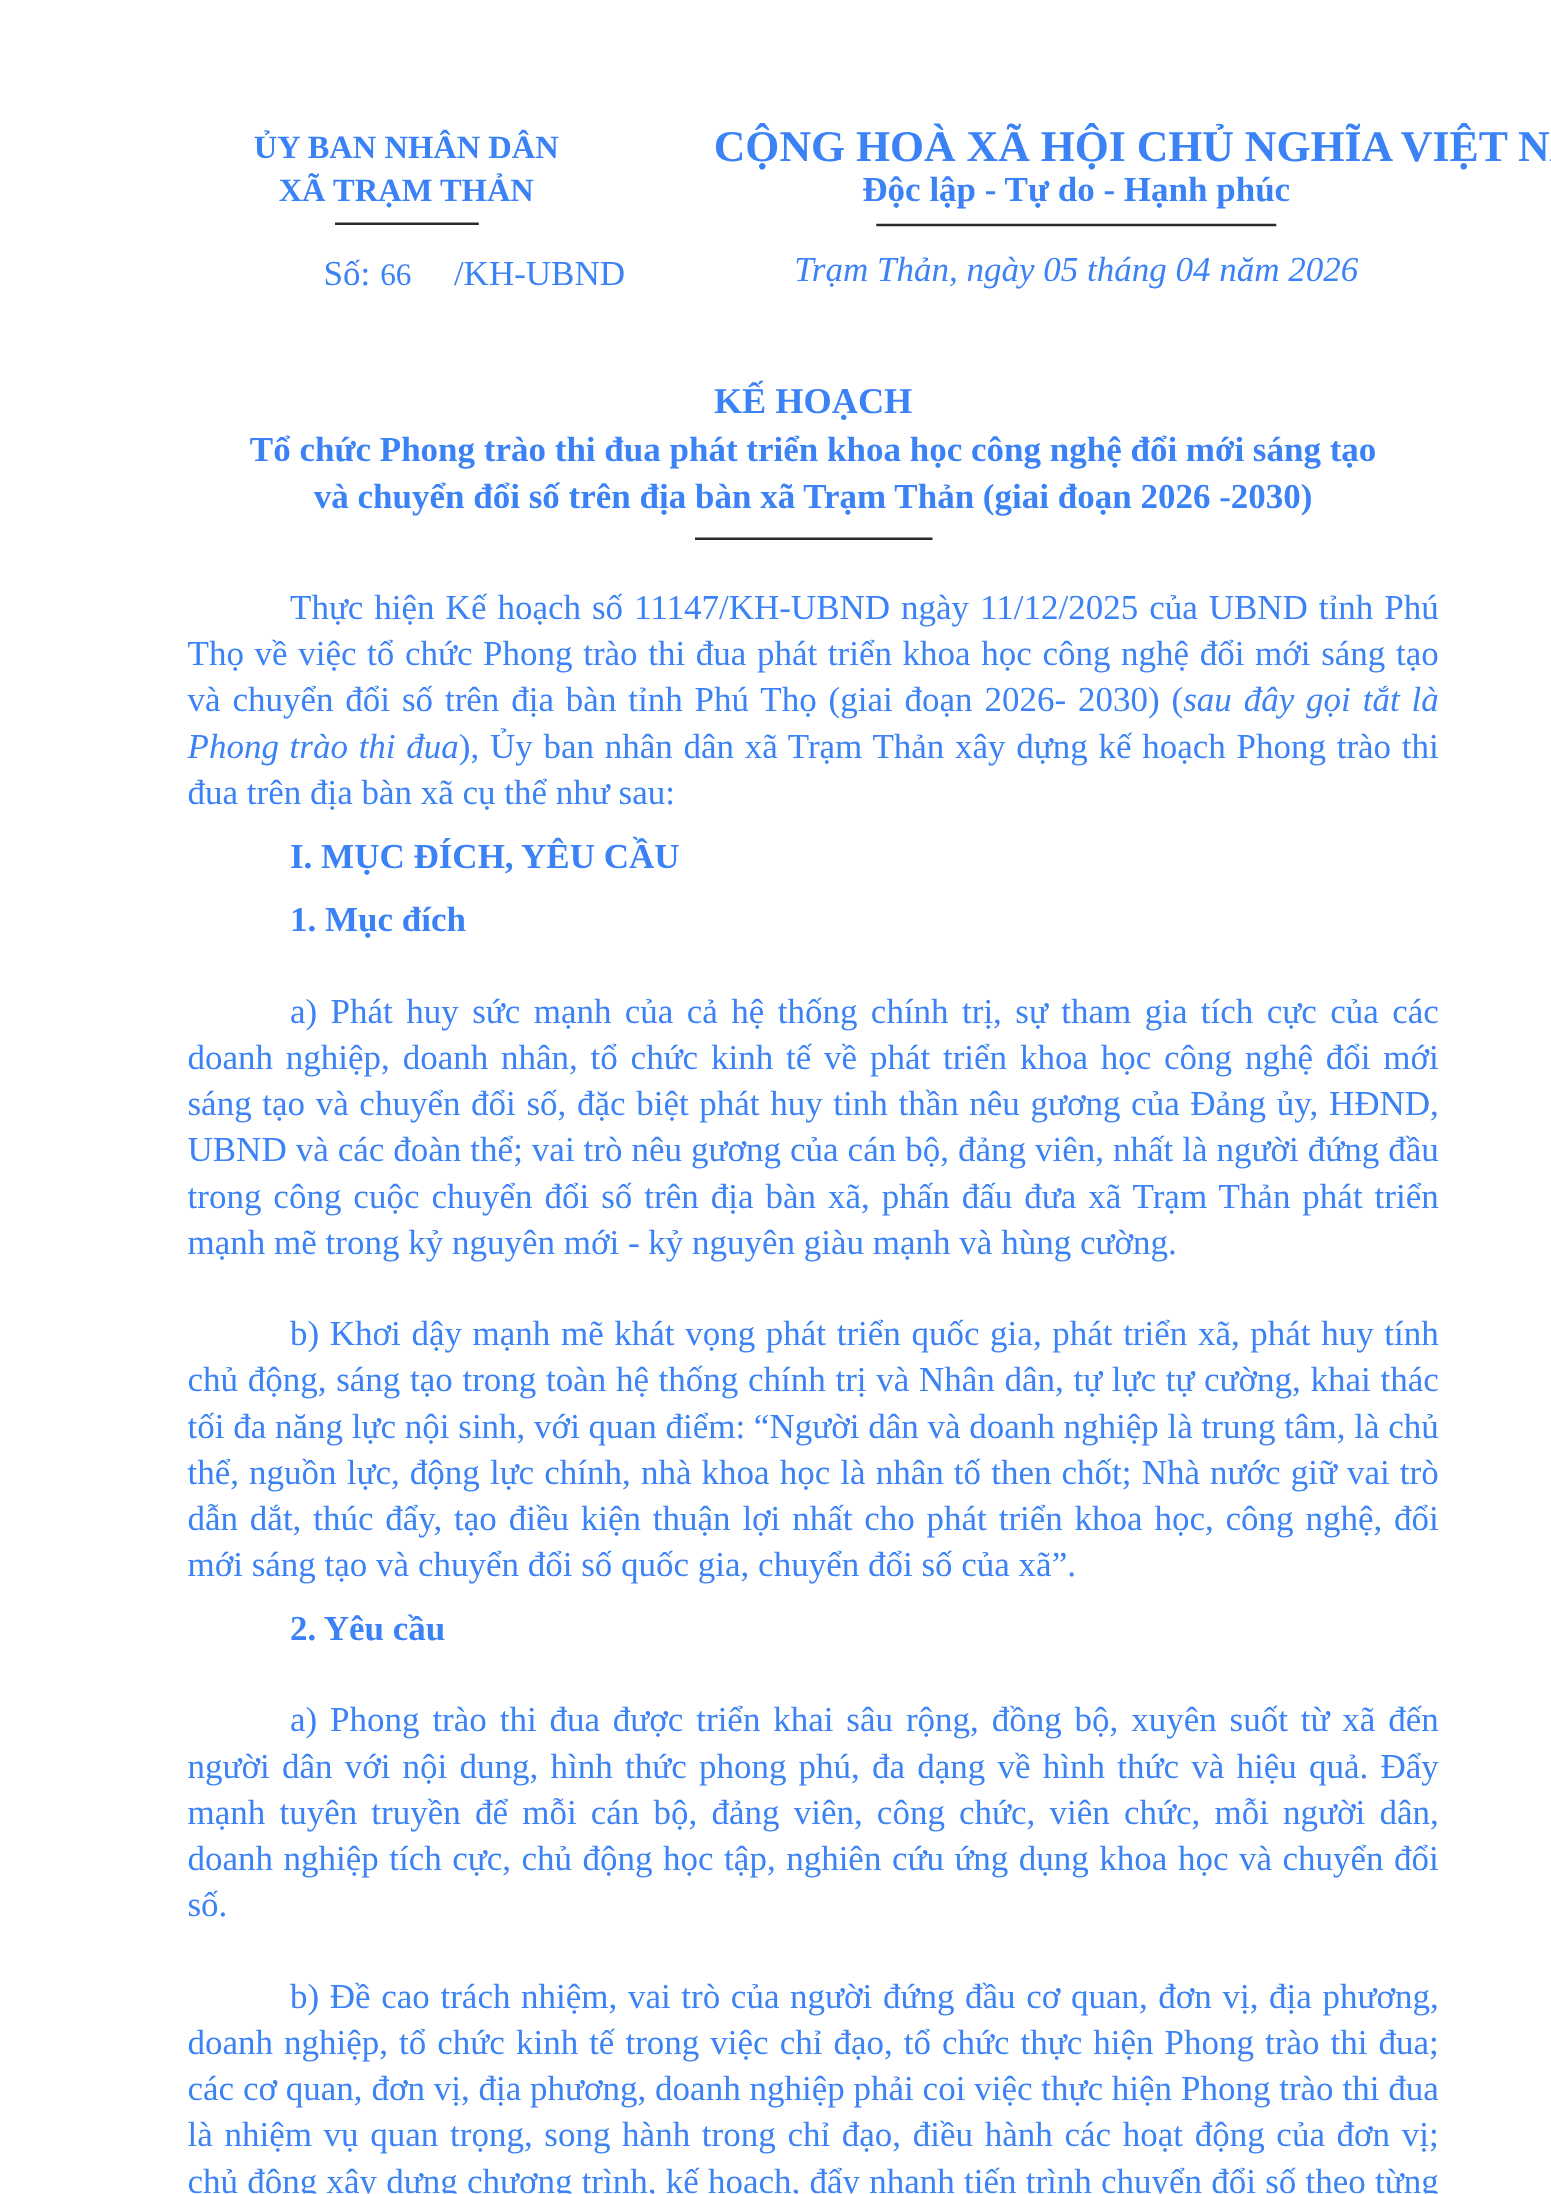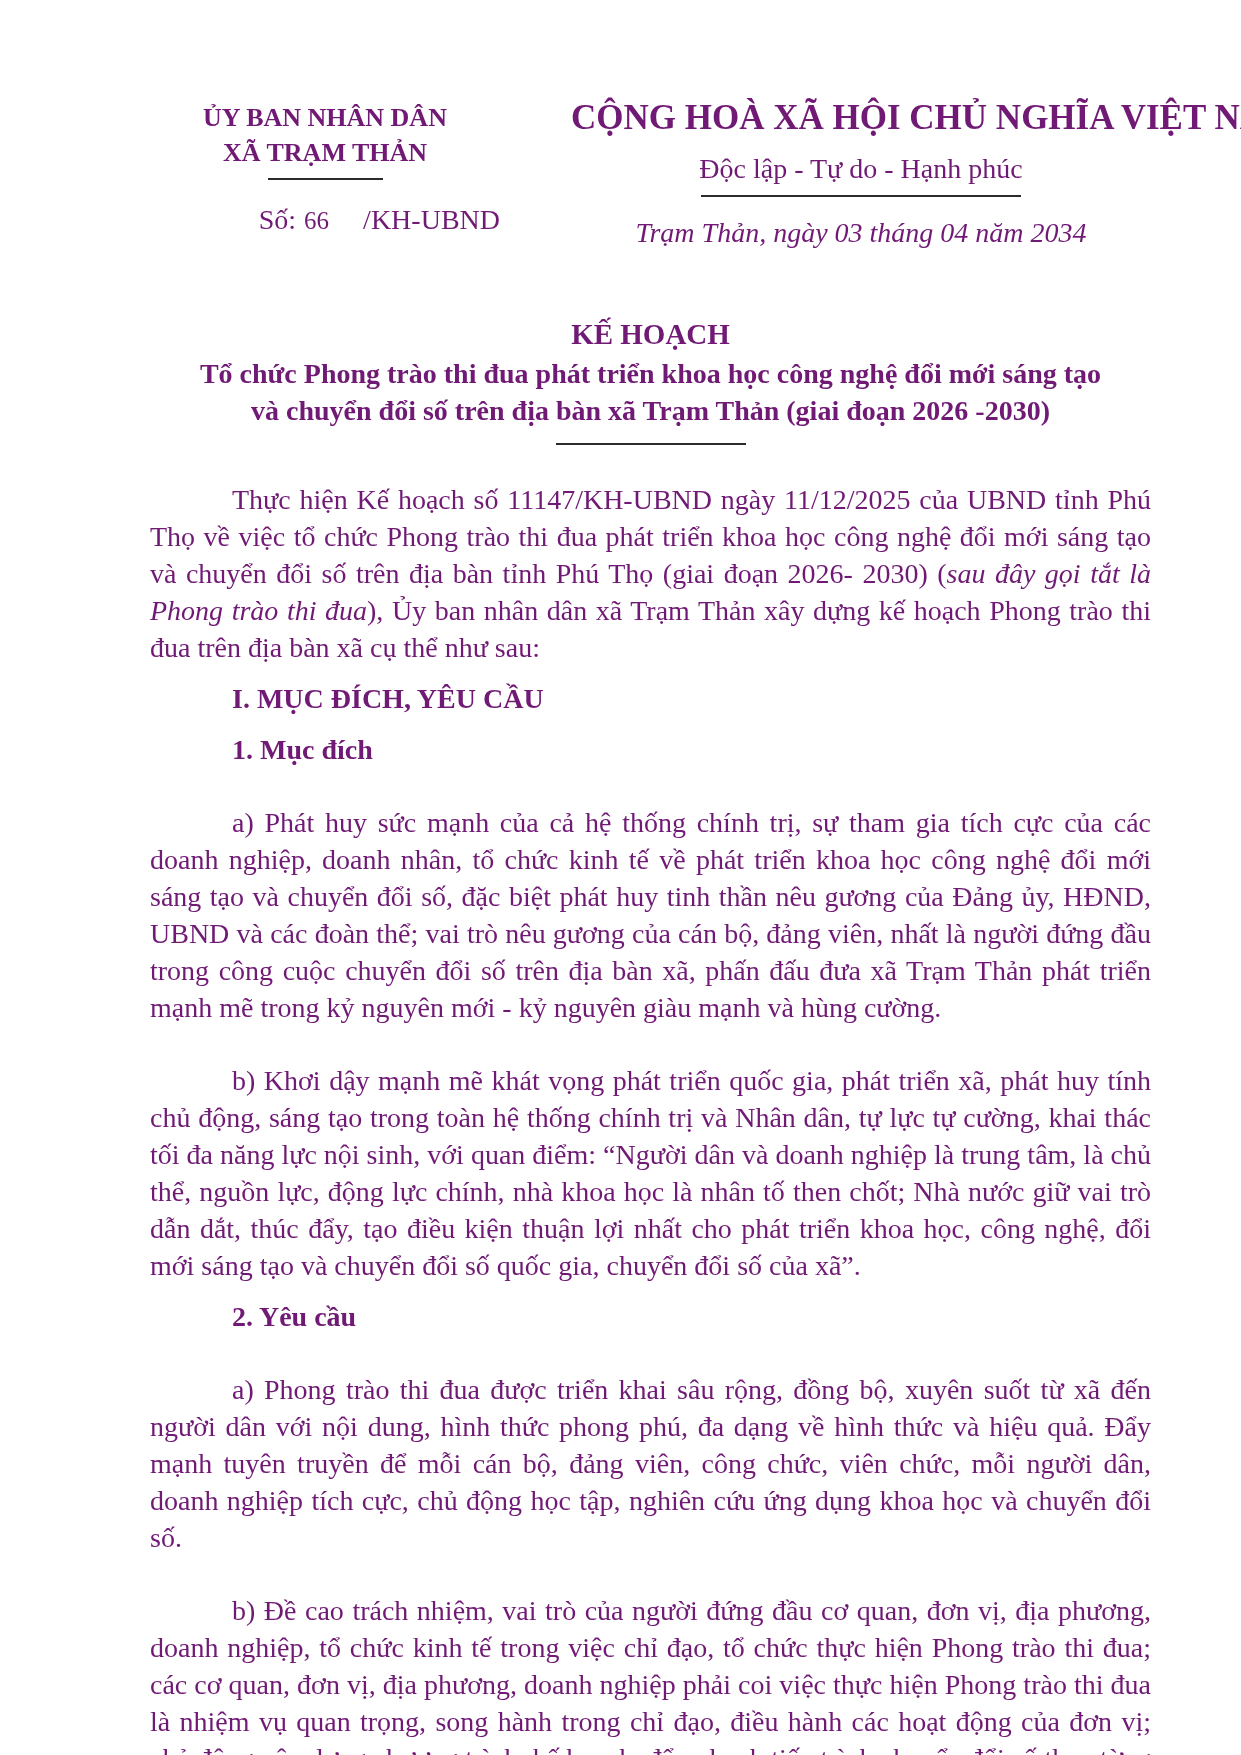--- a/index.html
+++ b/index.html
@@ -3,21 +3,21 @@
 <meta charset="utf-8">
 <style>
   * { margin: 0; padding: 0; box-sizing: border-box; }
   html, body { background: #ffffff; }
   .page {
     position: relative;
     width: 1241px;
     height: 1755px;
     margin: 0 auto;
     background: #ffffff;
-    color: #701a75;
+    color: #3b82f6;
     font-family: "Liberation Serif", "DejaVu Serif", serif;
     padding: 100px 90px 30px 150px;
     overflow: hidden;
   }
 
   
   .header { display: flex; width: 100%; }
   .header-left { width: 350px; text-align: center; flex: 0 0 auto; }
   .header-right { width: 580px; margin-left: auto; text-align: center; flex: 0 0 auto; }
   .org-line1, .org-line2 {
@@ -26,25 +26,24 @@
     line-height: 35px;
     white-space: nowrap;
   }
   .national-line1 {
     font-weight: bold;
     font-size: 35px;
     line-height: 35px;
     white-space: nowrap;
   }
   .national-line2 {
-    font-weight: normal;
+    font-weight: bold;
     font-size: 28px;
     line-height: 36px;
     white-space: nowrap;
-    margin-top: 16px;
   }
   .rule { height: 2px; background: #2b2b2b; border: 0; }
   .rule-left  { width: 115px; margin: 8px auto 0; }
   .rule-right { width: 320px; margin: 8px auto 0; }
   .so-line {
     margin-top: 24px;
     font-size: 28px;
     white-space: nowrap;
     text-align: right;
   }
@@ -104,21 +103,21 @@
       <div class="org-line2">XÃ TRẠM THẢN</div>
       <div class="rule rule-left"></div>
       <div class="so-line">
         <span>Số:</span><span class="so-number">66</span><span>/KH-UBND</span>
       </div>
     </div>
     <div class="header-right">
       <div class="national-line1">CỘNG HOÀ XÃ HỘI CHỦ NGHĨA VIỆT NAM</div>
       <div class="national-line2">Độc lập - Tự do - Hạnh phúc</div>
       <div class="rule rule-right"></div>
-      <div class="date-line">Trạm Thản, ngày 03 tháng 04 năm 2034</div>
+      <div class="date-line">Trạm Thản, ngày 05 tháng 04 năm 2026</div>
     </div>
   </div>
 
   <div class="title-block">
     <div class="doc-type">KẾ HOẠCH</div>
     <div class="doc-title">
       <span>Tổ chức Phong trào thi đua phát triển khoa học công nghệ đổi mới sáng tạo</span><br>
       <span>và chuyển đổi số trên địa bàn xã Trạm Thản (giai đoạn 2026 -2030)</span>
     </div>
     <div class="rule rule-title"></div>

